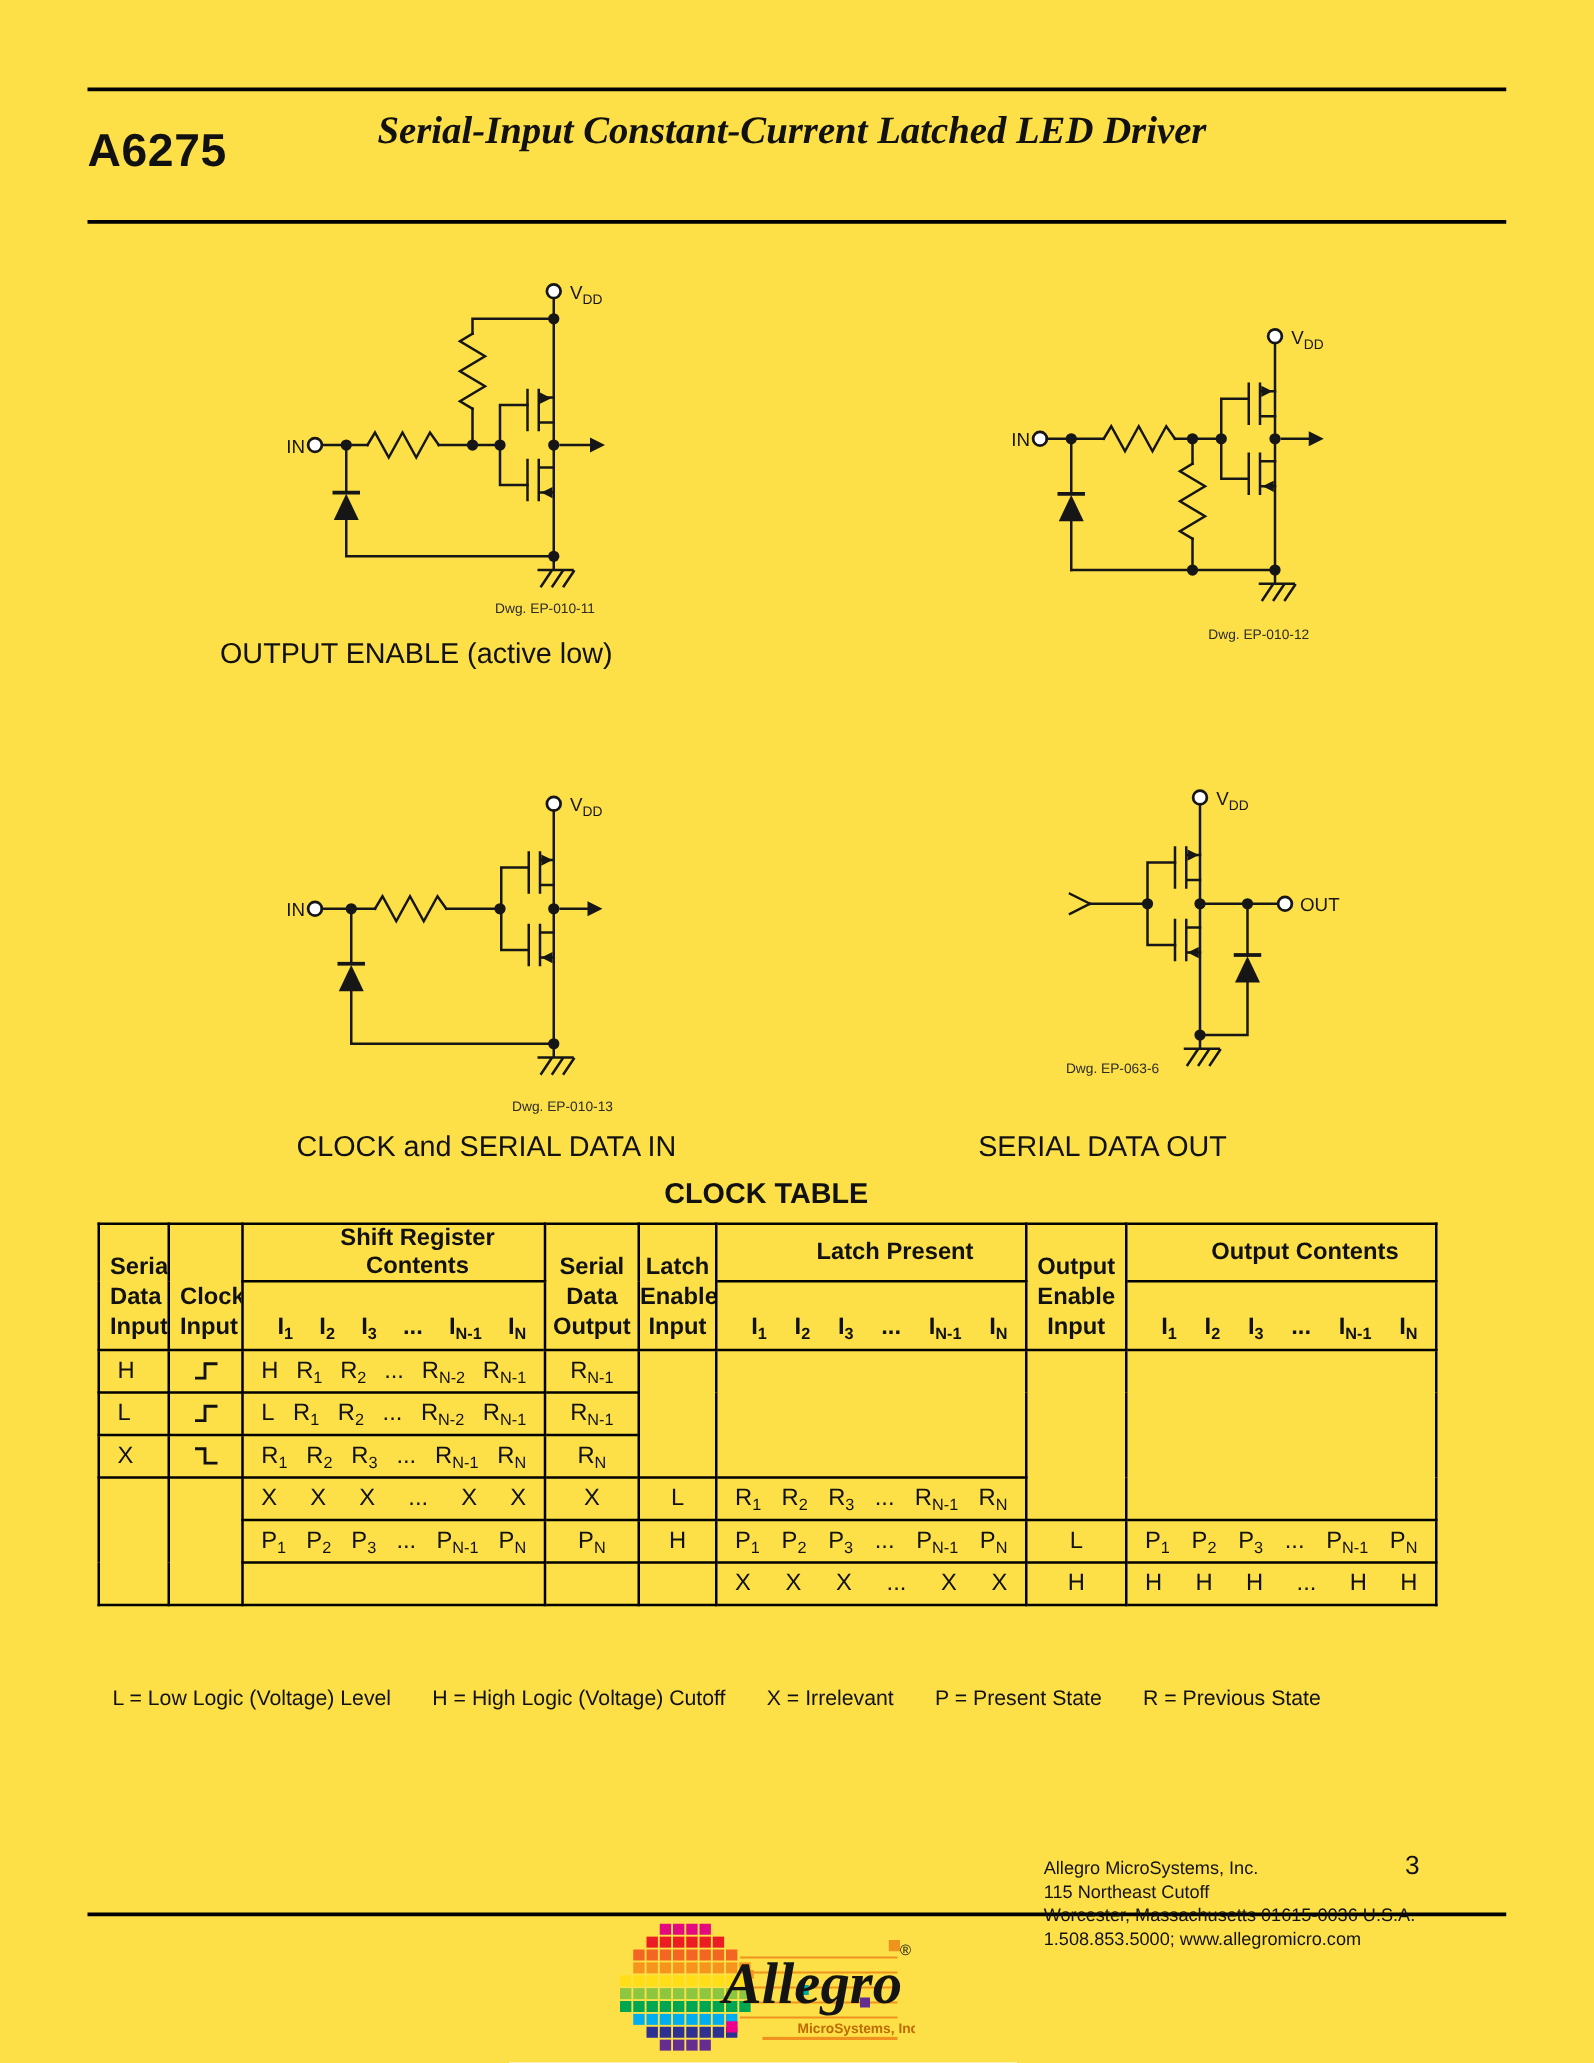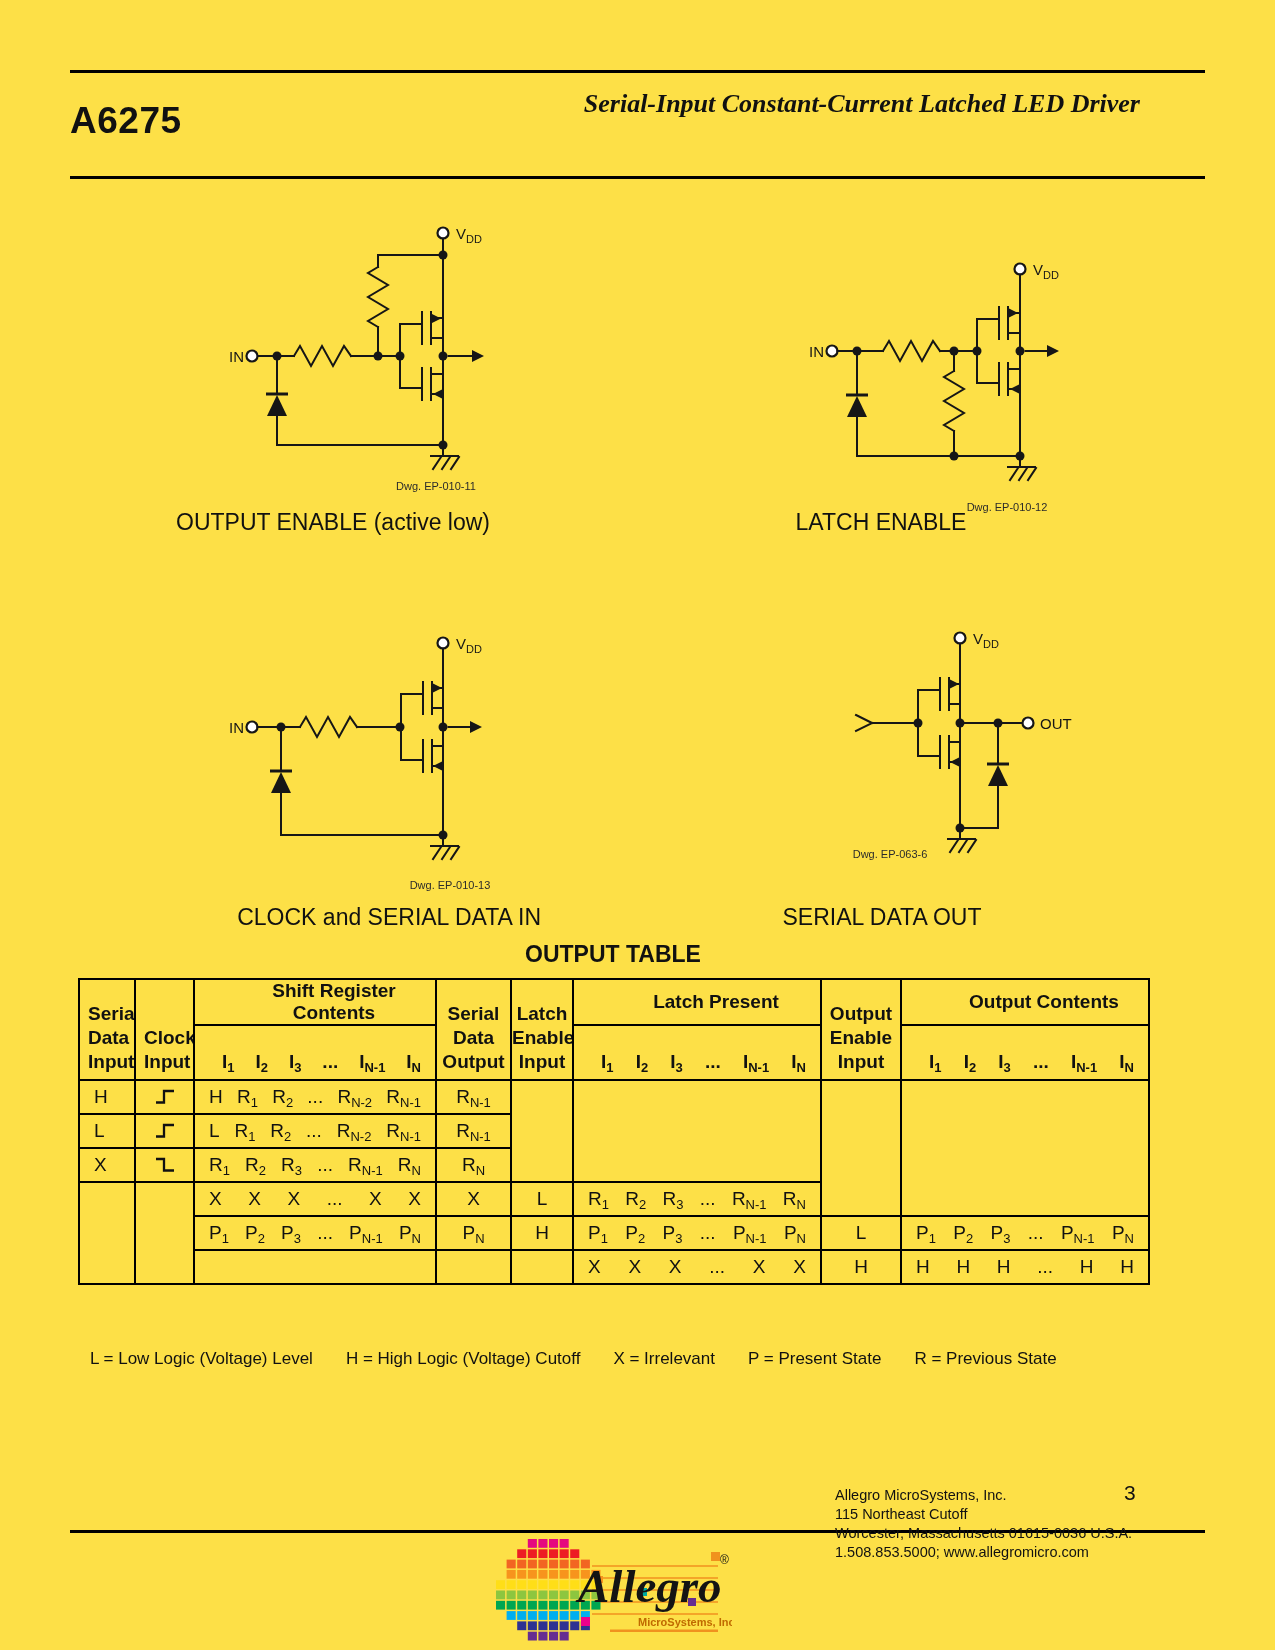--- a/index.html
+++ b/index.html
@@ -3,23 +3,23 @@
 <meta charset="utf-8">
 <style>
   * { margin:0; padding:0; box-sizing:border-box; }
   html,body { background:#ffffff; }
   body { font-family:"Liberation Sans", sans-serif; color:#111; }
   #page { position:relative; width:1275px; height:1650px; background:#fde047; margin:0 auto; overflow:hidden; }
 
   .rule { position:absolute; background:#000; }
 
   #part-number { position:absolute; left:70px; top:100px; font-size:37px; font-weight:bold; letter-spacing:0.5px; }
-  #doc-title { position:absolute; left:302px; right:135px; top:82px; text-align:right;
+  #doc-title { position:absolute; left:302px; right:135px; top:82px; 
                font-family:"Liberation Serif", serif; font-style:italic; font-weight:bold;
-               font-size:26px; line-height:43px; }
+               font-size:31px; line-height:43px; }
 
   .fig { position:absolute; }
   .fig svg { display:block; }
   .circ-line { stroke:#161616; stroke-width:2; fill:none; stroke-linecap:square; }
   .circ-thick { stroke:#161616; stroke-width:3; fill:none; }
   .circ-fill { fill:#161616; stroke:none; }
   .circ-term { fill:#fff; stroke:#161616; stroke-width:2.2; }
   .circ-label { font-family:"Liberation Sans", sans-serif; font-size:15px; fill:#161616; }
   .circ-dwg { font-family:"Liberation Sans", sans-serif; font-size:11px; fill:#2b2b2b; }
 
@@ -138,21 +138,20 @@
       <circle class="circ-fill" cx="255" cy="106" r="4.5"></circle>
       <circle class="circ-fill" cx="255" cy="211" r="4.5"></circle>
 
       <path class="circ-line" d="M260.5,106 H282"></path>
       <polygon class="circ-fill" points="282,100 282,112 294,106"></polygon>
 
       <path class="circ-line" d="M255,211 V222 M243,222 H270 M245,235 L253,223 M254,235 L262,223 M263,235 L271,223"></path>
       <text class="circ-dwg" x="242" y="266" text-anchor="middle">Dwg. EP-010-12</text>
     </svg>
   </div>
-  <div class="fig-caption" style="left:671px; top:509px;">LATCH ENABLE</div>
 
   <div class="fig" style="left:200px; top:590px;">
     <svg width="340" height="305" viewBox="0 0 340 305">
       <text class="circ-label" x="44" y="143" text-anchor="end">IN</text>
       <circle class="circ-term" cx="52" cy="137" r="5.5"></circle>
       <path class="circ-line" d="M57.5,137 H100"></path>
       <circle class="circ-fill" cx="81" cy="137" r="4.5"></circle>
       <polyline class="circ-line" points="100,137 106,127 117,147 128,127 139,147 150,127 157,137"></polyline>
       <path class="circ-line" d="M157,137 H201"></path>
       <circle class="circ-fill" cx="200" cy="137" r="4.5"></circle>
@@ -208,21 +207,21 @@
       <path class="circ-line" d="M208,133 V174 M208,196 V238 M208,238 H170"></path>
       <path class="circ-thick" d="M197,174 H219"></path>
       <polygon class="circ-fill" points="208,175 198,196 218,196"></polygon>
 
       <path class="circ-line" d="M170,238 V249 M158,249 H185 M160,262 L168,250 M169,262 L177,250 M178,262 L186,250"></path>
       <text class="circ-dwg" x="100" y="268" text-anchor="middle">Dwg. EP-063-6</text>
     </svg>
   </div>
   <div class="fig-caption" style="left:672px; top:904px;">SERIAL DATA OUT</div>
 
-  <div id="truth-title">OUTPUT TABLE</div>
+  <div id="truth-title">CLOCK TABLE</div>
   <div id="truth-table-wrap">
     <table id="truth-table">
         <colgroup>
           <col style="width:56px">
           <col style="width:59px">
           <col style="width:242px">
           <col style="width:75px">
           <col style="width:62px">
           <col style="width:248px">
           <col style="width:80px">

